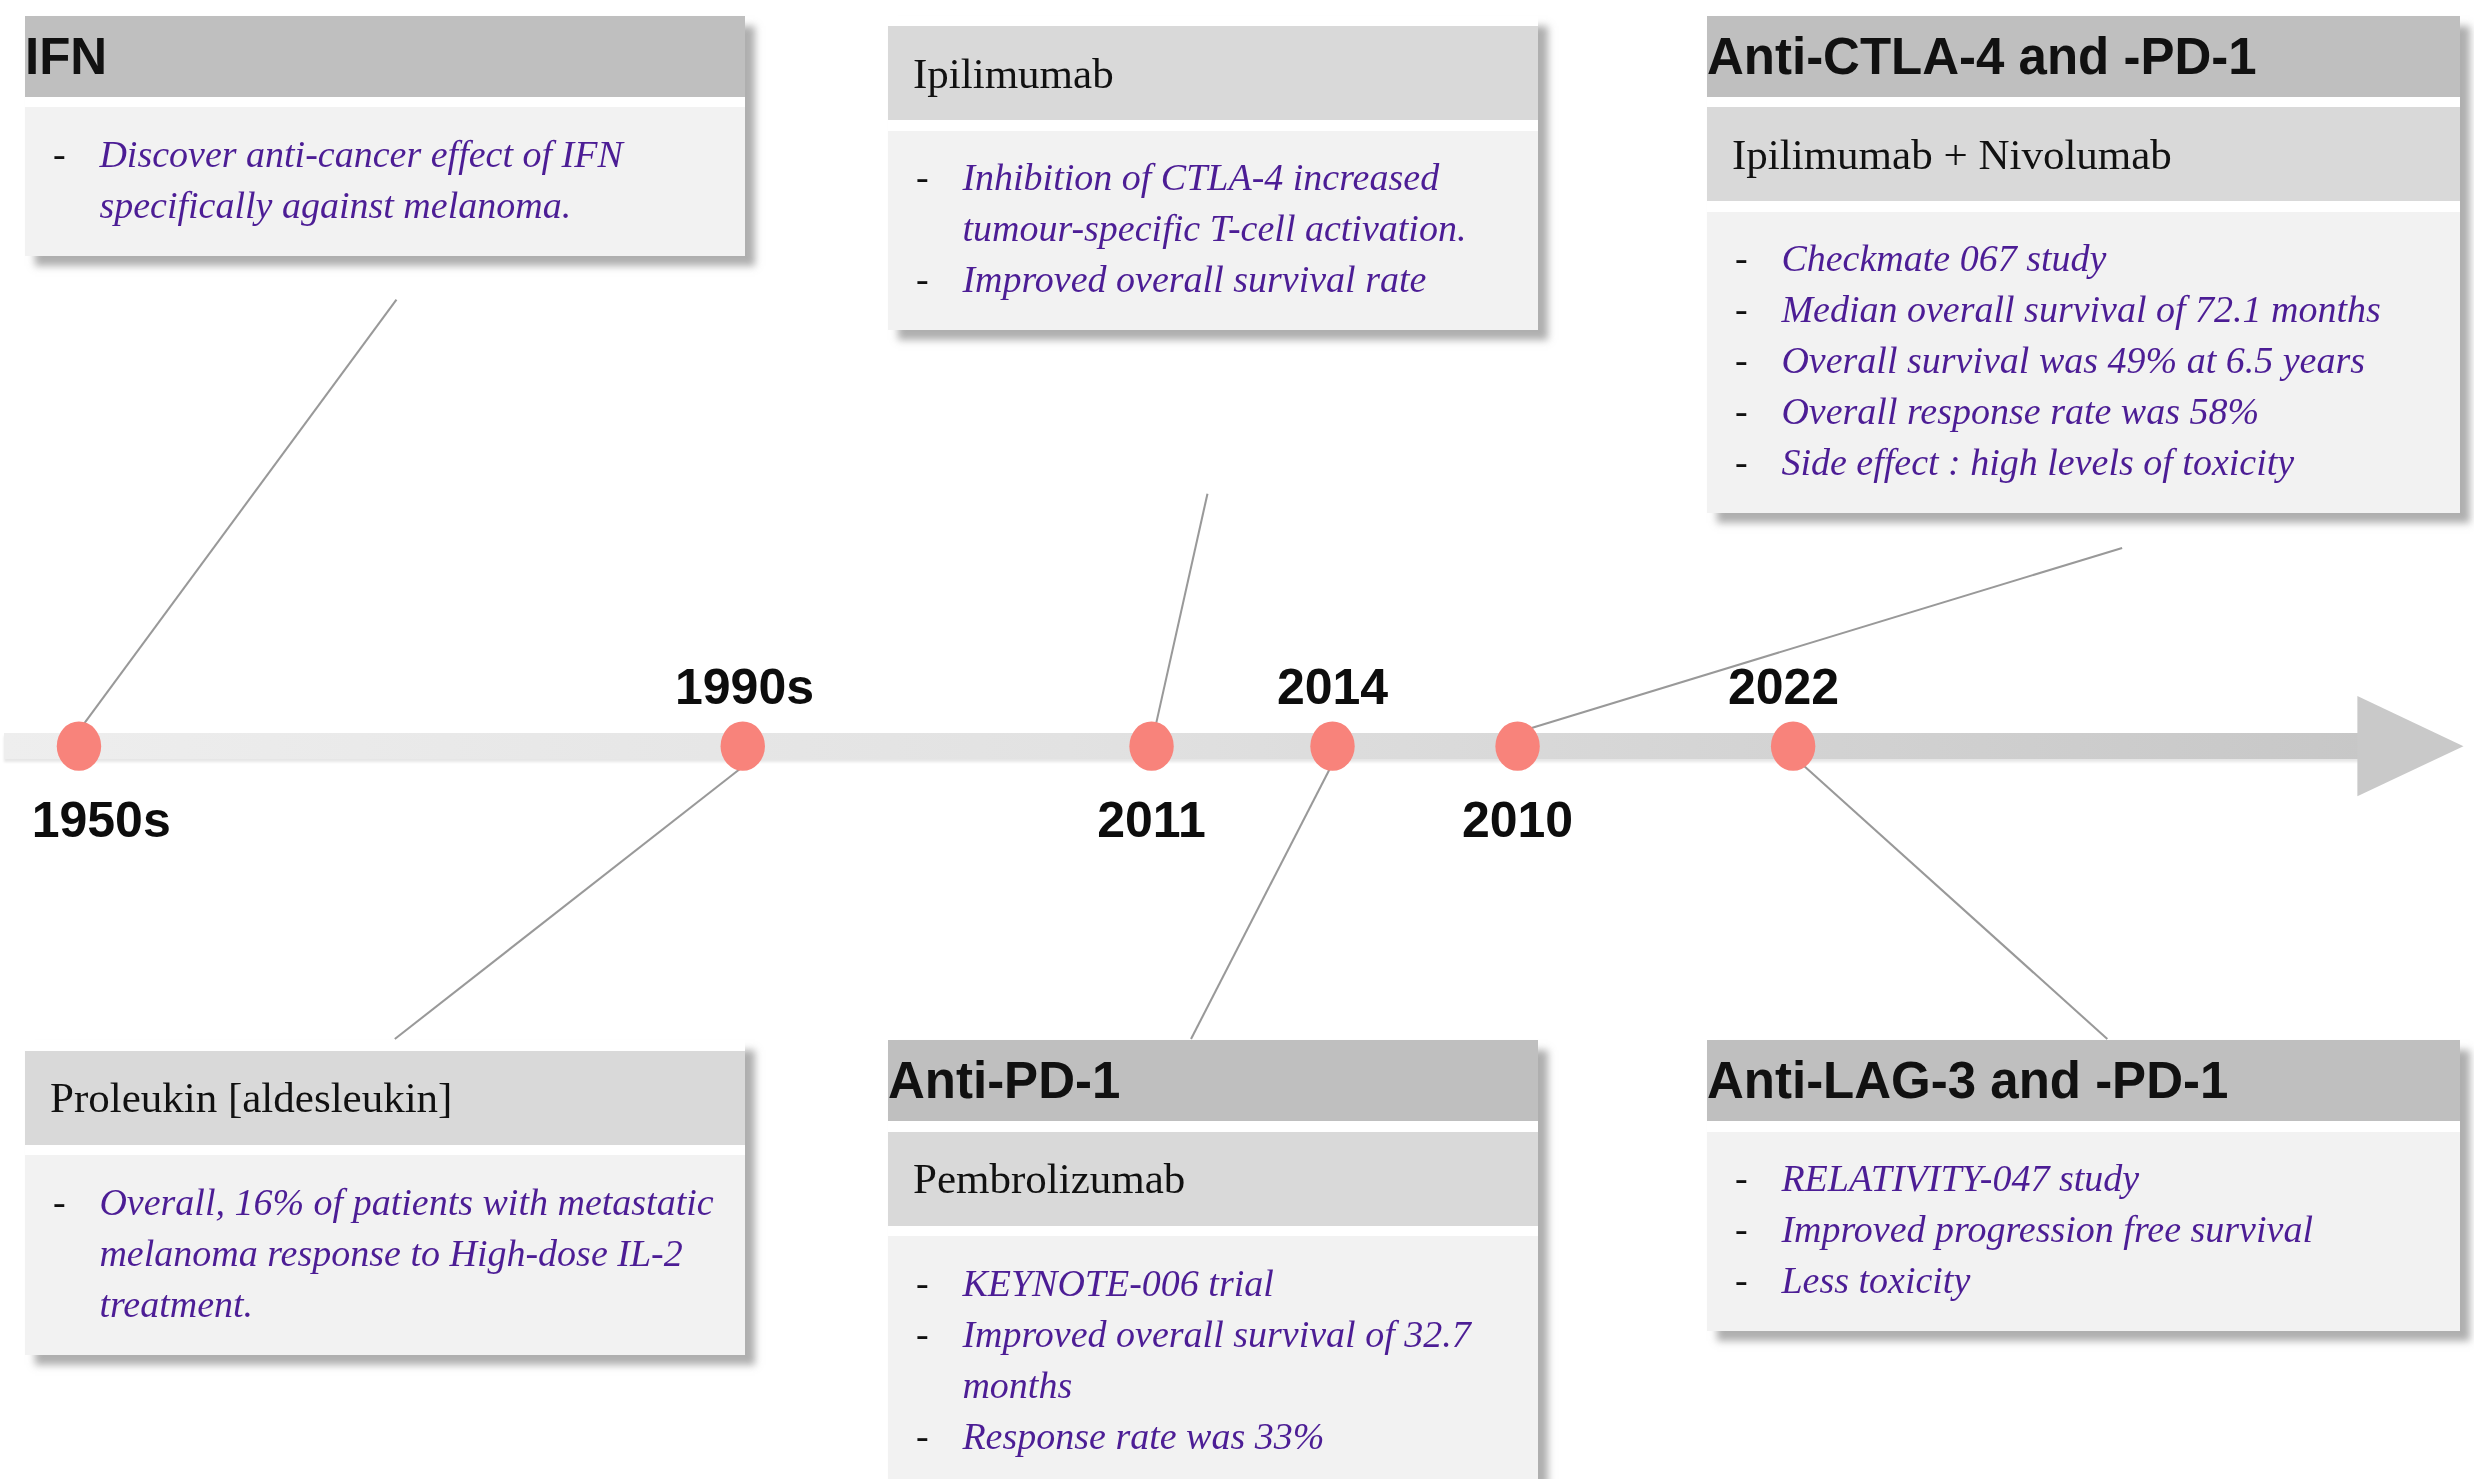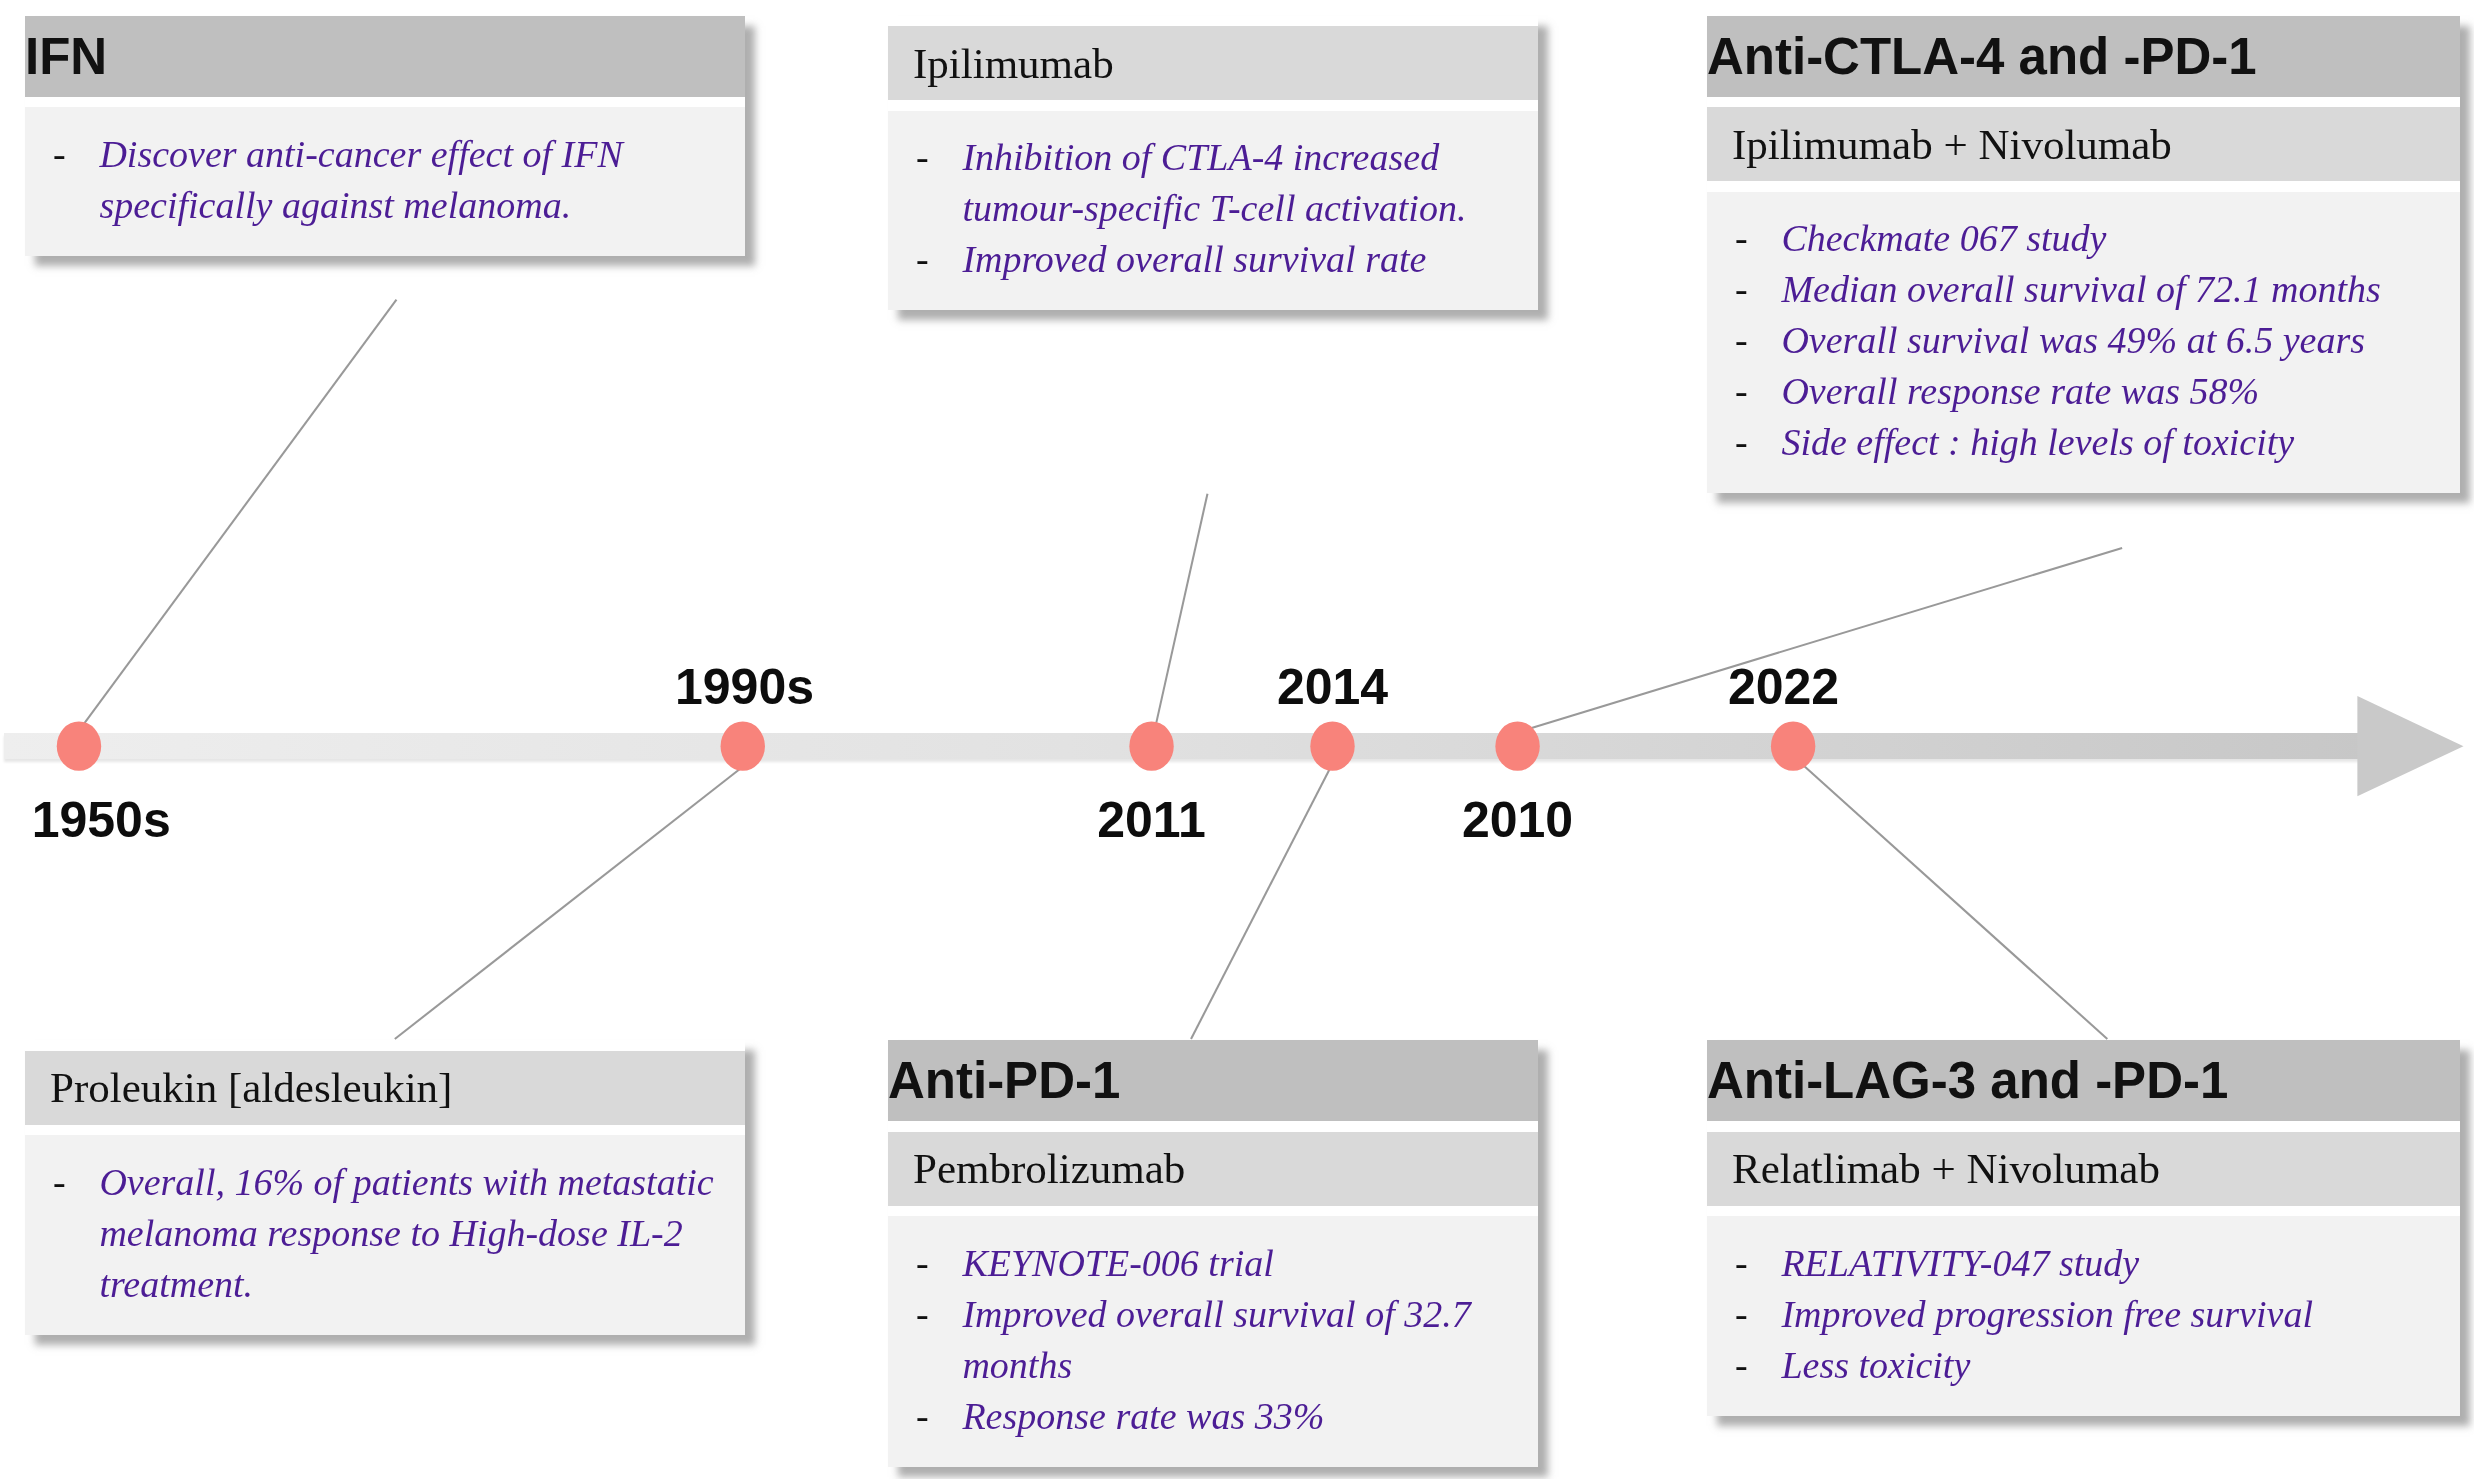--- a/index.html
+++ b/index.html
@@ -26,21 +26,21 @@
   }
   .box-title{
     font-family:"Liberation Sans", sans-serif;
     font-weight:bold;
     font-size:51px;
     color:#111111;
     letter-spacing:0px;
   }
   .box-sub{
     background:#d9d9d9;
-    height:74px;
+    height:94px;
     margin-top:10.7px;
     display:flex;
     align-items:center;
     padding-left:25px;
   }
   .box-subtitle{
     font-family:"Liberation Serif", serif;
     font-size:43px;
     color:#111111;
   }
@@ -238,23 +238,20 @@
         <span class="bullet-marker">-</span>
         <span class="bullet-text">Response rate was 33%</span>
       </div>
     </div>
   </div>
 
   <div class="event-box" id="box-alag3">
     <div class="box-header">
       <span class="box-title">Anti-LAG-3 and -PD-1</span>
     </div>
-    <div class="box-sub">
-      <span class="box-subtitle">Relatlimab + Nivolumab</span>
-    </div>
     <div class="box-body">
       <div class="bullet">
         <span class="bullet-marker">-</span>
         <span class="bullet-text">RELATIVITY-047 study</span>
       </div>
       <div class="bullet">
         <span class="bullet-marker">-</span>
         <span class="bullet-text">Improved progression free survival</span>
       </div>
       <div class="bullet">

